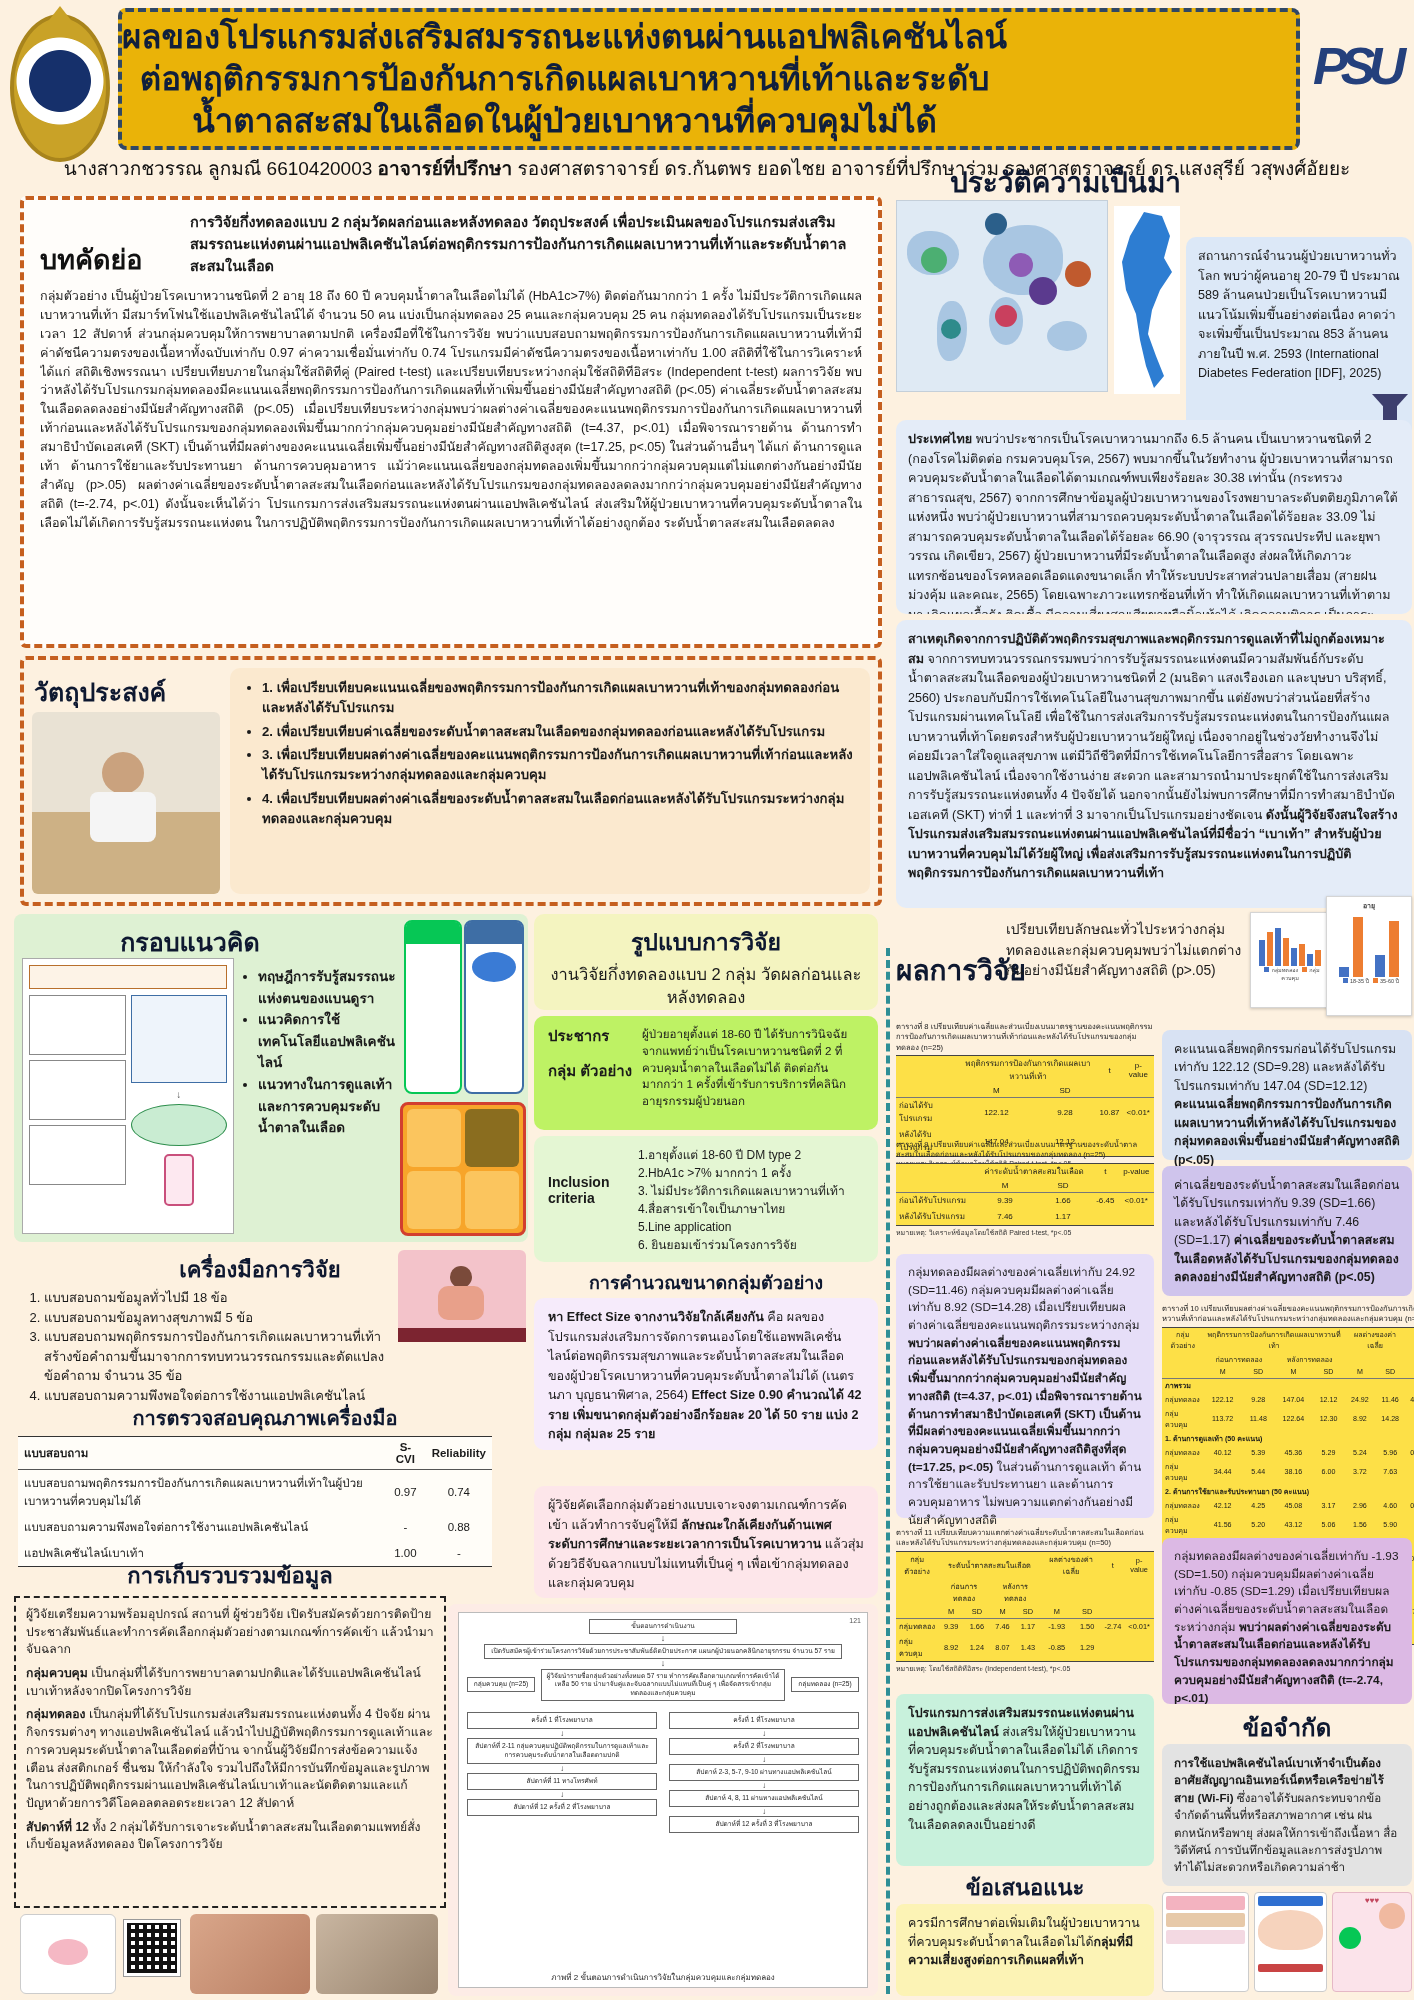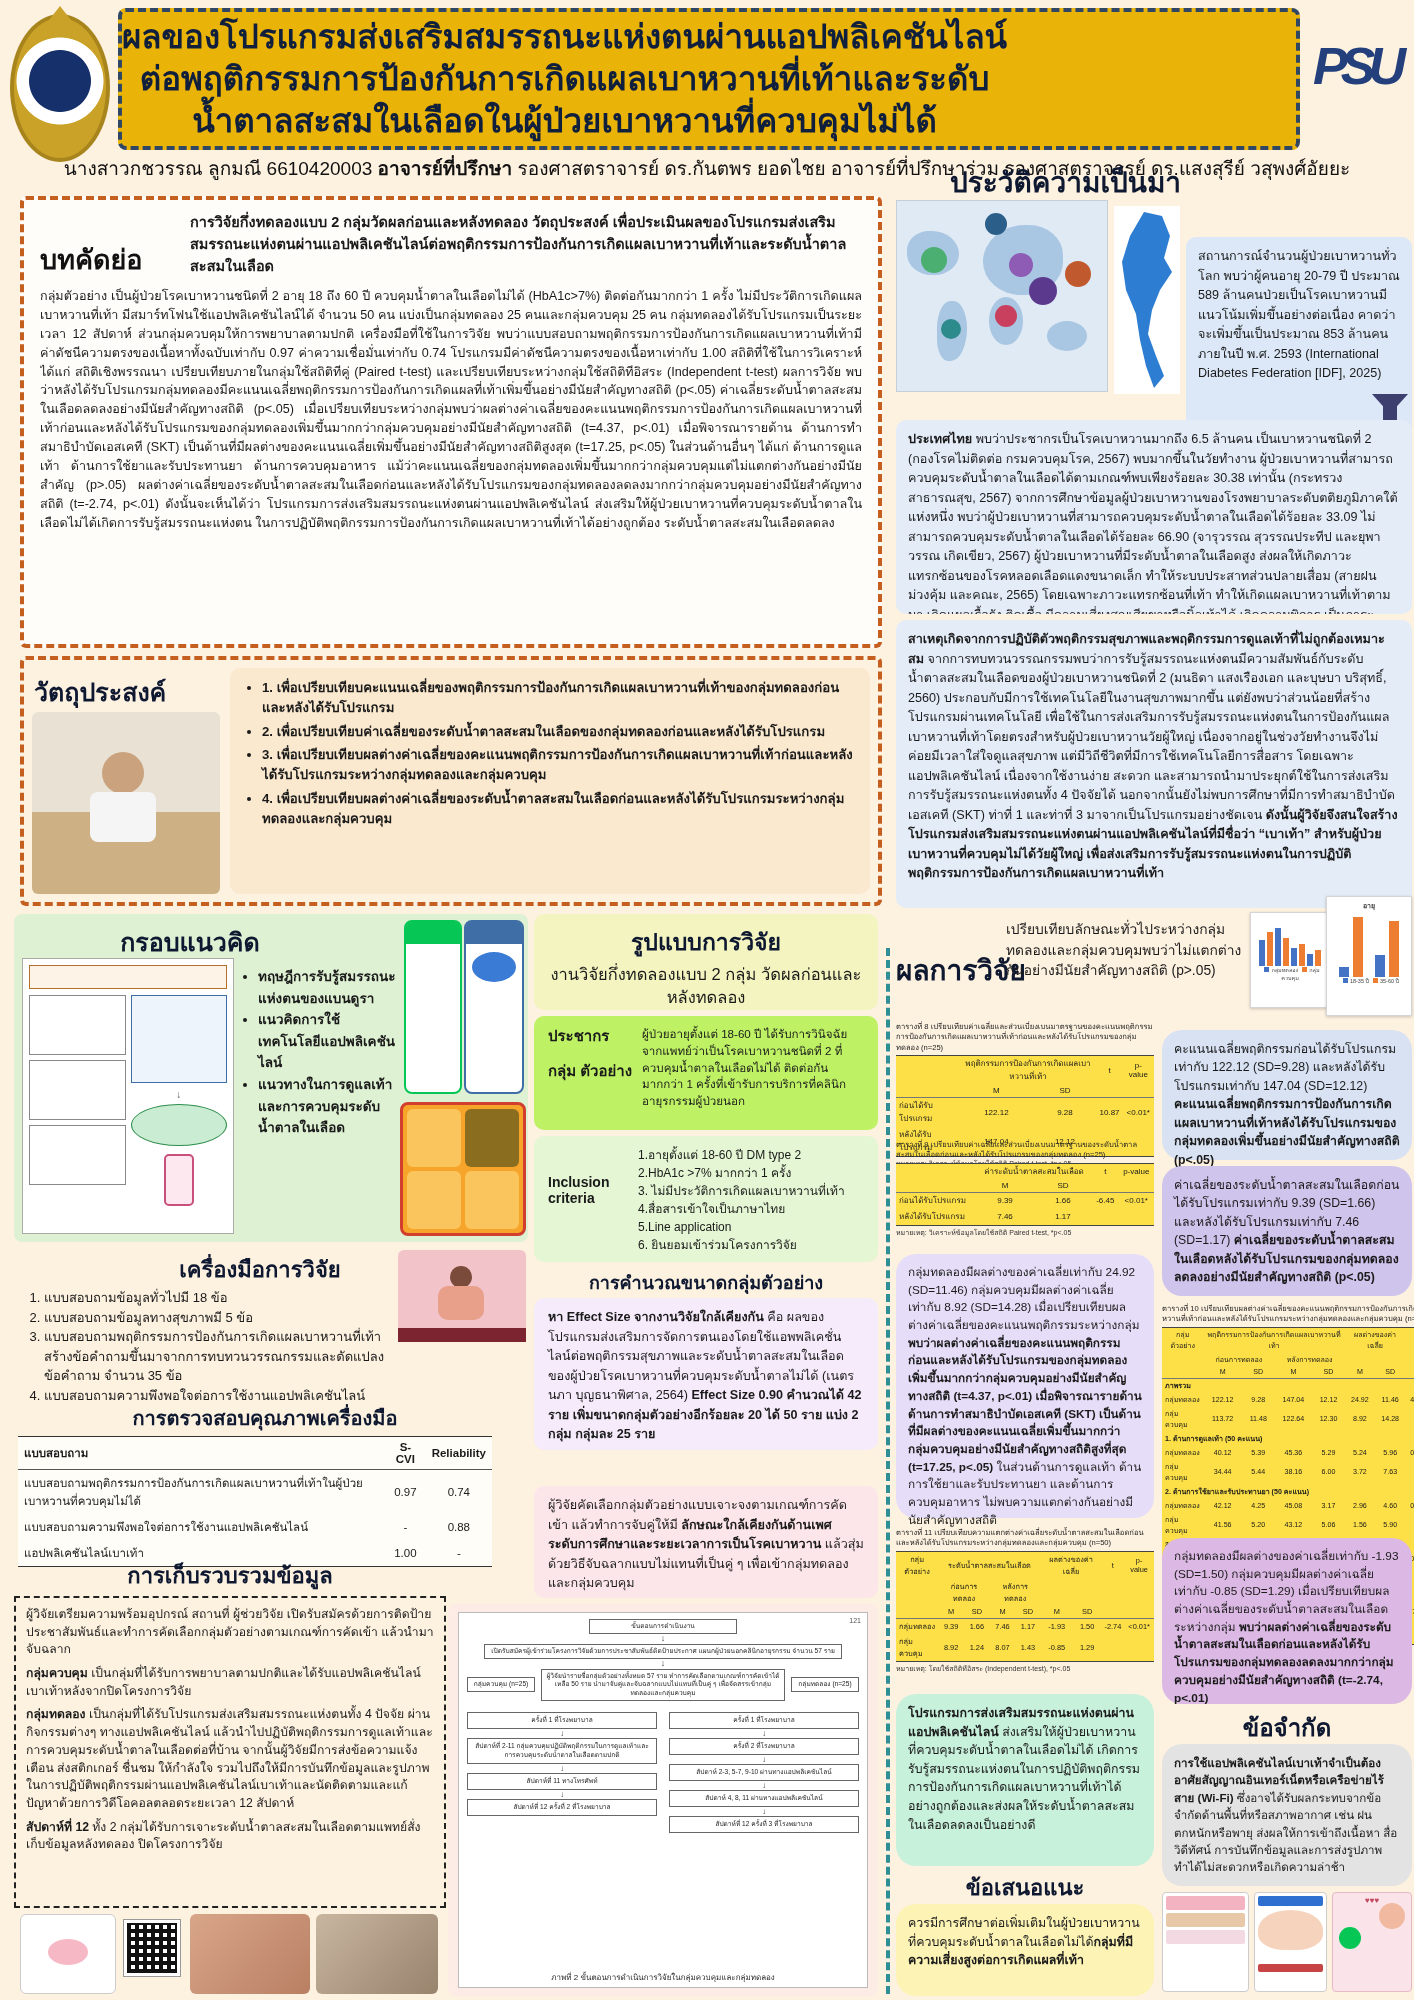--- a/index.html
+++ b/index.html
@@ -32,21 +32,21 @@
   .tbl tbody tr:last-child td{border-bottom:1.4px solid #444;}
   .tbl .sec{font-weight:700;text-align:left;}
   .note{font-size:7px;color:#333;margin-top:1px;}
   .t10 .tbl{font-size:7.1px;}
   .qtbl{width:100%;border-collapse:collapse;font-size:11.5px;background:#fffdf8;}
   .qtbl th,.qtbl td{padding:4px 6px;text-align:center;}
   .qtbl td:first-child,.qtbl th:first-child{text-align:left;}
   .qtbl thead th{border-top:1.6px solid #333;border-bottom:1px solid #555;}
   .qtbl tbody tr:last-child td{border-bottom:1.6px solid #333;}
   
-  .result{font-size:12.3px;line-height:1.5;border-radius:20px;padding:10px 12px;}
+  .result{font-size:12.3px;line-height:1.5;border-radius:8px;padding:10px 12px;}
   .result b{font-weight:800;}
   
   .fc{background:#fdece6;border-radius:8px;padding:8px 10px;}
   .fc-inner{background:#fff;border:1px solid #bbb;height:100%;position:relative;padding:6px 8px;box-sizing:border-box;}
   .fc-box{border:1px solid #666;background:#fff;font-size:6.6px;line-height:1.35;padding:2px 3px;text-align:center;color:#222;}
   .fc-ar{text-align:center;font-size:9px;line-height:1.1;color:#333;}
   .fc-step{border:1px solid #666;background:#fff;font-size:6.6px;line-height:1.35;padding:3px;text-align:center;color:#222;margin-top:9px;position:relative;}
   .fc-step:not(:first-child)::before{content:"↓";position:absolute;top:-10px;left:50%;transform:translateX(-50%);font-size:8px;color:#333;}
   
   .obj-list{margin:0;padding-left:18px;font-size:13.2px;line-height:1.5;font-weight:700;}

